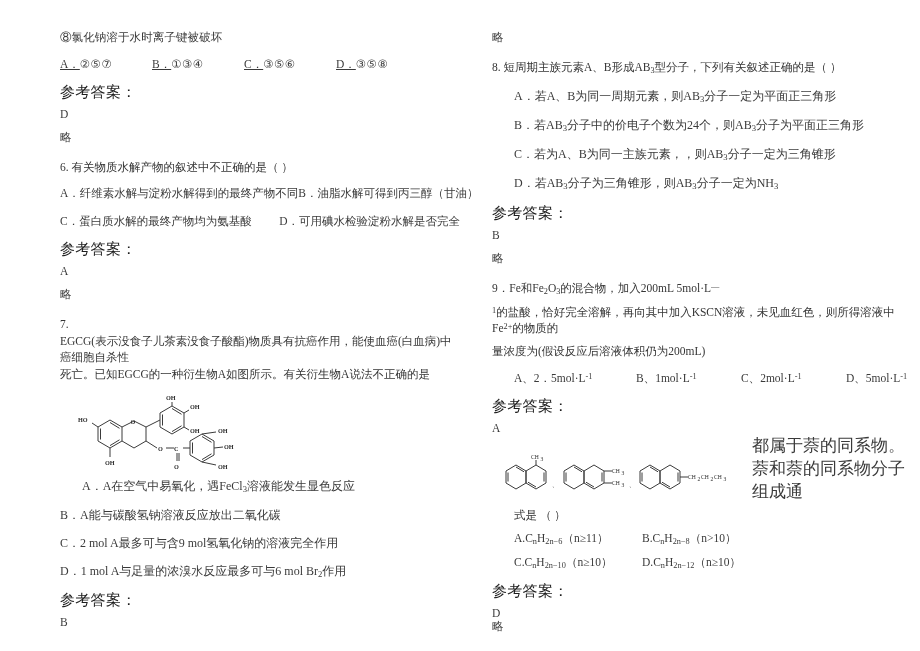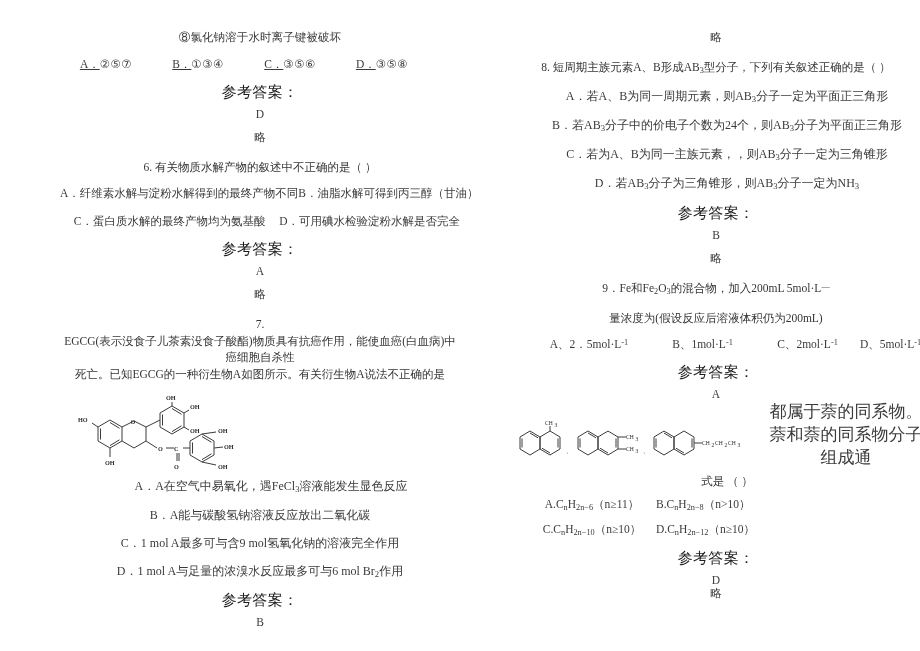--- a/index.html
+++ b/index.html
@@ -16,23 +16,22 @@
     position: relative;
   }
   .page {
     position: absolute;
     inset: 0;
     padding: 30px 38px 10px 60px;
     box-sizing: border-box;
   }
   .cols {
     display: flex;
-    gap: 46px;
+    gap: 32px;
     height: 100%;
-    text-align: center;
   }
   .col {
     width: 400px;
     flex: 0 0 400px;
     position: relative;
   }
   .col.right { width: 420px; flex: 0 0 420px; }
 
   .line {
     font-size: 11.5px;
@@ -202,21 +201,21 @@
           <line class="bond" x1="148" y1="55" x2="157" y2="54"></line>
           <text class="lbl" x="152" y="76">OH</text>
           <line class="bond" x1="136" y1="69" x2="150" y2="72"></line>
         </svg>
       </div>
 
       <div class="opt opt-indent">A．A在空气中易氧化，遇FeCl<sub>3</sub>溶液能发生显色反应</div>
       <div class="gap-s"></div>
       <div class="opt">B．A能与碳酸氢钠溶液反应放出二氧化碳</div>
       <div class="gap-s"></div>
-      <div class="opt">C．1 mol A最多可与含9 mol氢氧化钠的溶液完全作用</div>
+      <div class="opt">C．2 mol A最多可与含9 mol氢氧化钠的溶液完全作用</div>
       <div class="gap-s"></div>
       <div class="opt">D．1 mol A与足量的浓溴水反应最多可与6 mol Br<sub>2</sub>作用</div>
 
       <div class="gap-s"></div>
       <div class="answer-label">参考答案：</div>
       <div class="gap-xs"></div>
       <div class="answer-val">B</div>
     </div>
 
     <div class="col right">
@@ -237,20 +236,21 @@
       <div class="gap-s"></div>
       <div class="answer-label">参考答案：</div>
       <div class="gap-xs"></div>
       <div class="answer-val">B</div>
       <div class="gap-s"></div>
       <div class="lue">略</div>
 
       <div class="gap-m"></div>
       <div class="qtext">9．Fe和Fe<sub>2</sub>O<sub>3</sub>的混合物，加入200mL 5mol·L<sup>—</sup></div>
       <div class="gap-xs"></div>
+      <div class="qtext"><sup>1</sup>的盐酸，恰好完全溶解，再向其中加入KSCN溶液，未见血红色，则所得溶液中Fe<sup>2+</sup>的物质的</div>
       <div class="gap-xs"></div>
       <div class="qtext">量浓度为(假设反应后溶液体积仍为200mL)</div>
 
       <div class="gap-s"></div>
       <div class="opt-row opt-indent">
         <span class="cell w3">A、2．5mol·L<sup>-1</sup></span>
         <span class="cell w2">B、1mol·L<sup>-1</sup></span>
         <span class="cell w2">C、2mol·L<sup>-1</sup></span>
         <span class="cell">D、5mol·L<sup>-1</sup></span>
       </div>

